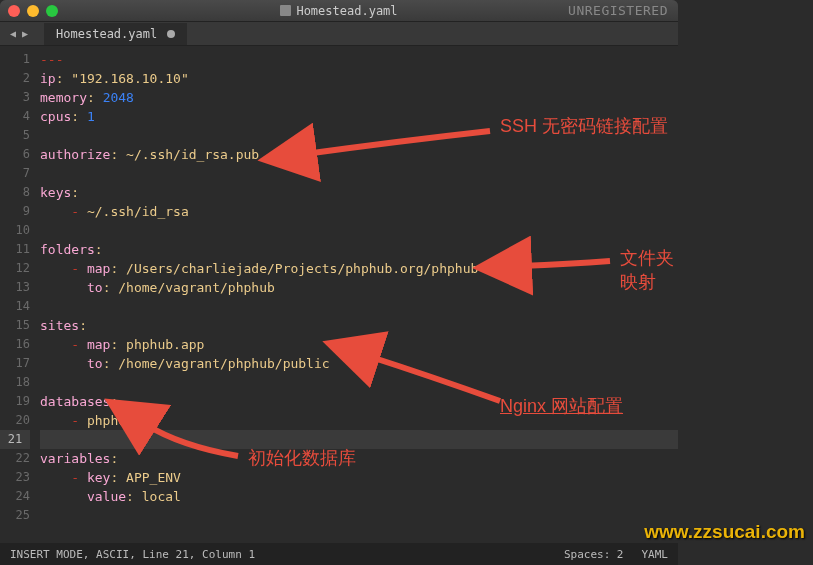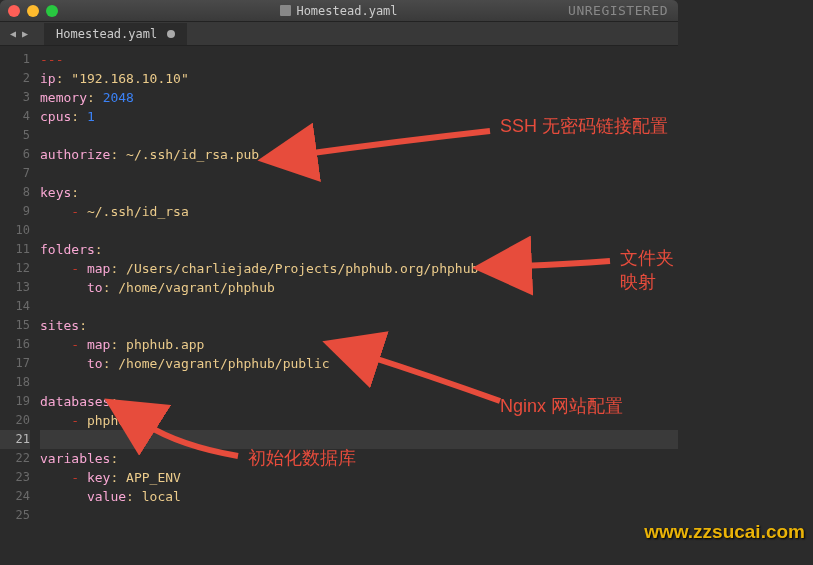--- a/index.html
+++ b/index.html
@@ -72,21 +72,21 @@
 }
 .gutter {
   width: 40px;
   background: #2b2b2b;
   text-align: right;
   padding: 4px 10px 4px 0;
   color: #6a6a6a;
   line-height: 19px;
   font-size: 12px;
 }
-.gutter .ln.hl { background: #3a3a3a; color: #bbb; width: 100%; display: inline-block; padding-right: 0; }
+.gutter .ln.hl { background: #3a3a3a; color: #bbb; width: 100%; display: inline-block; padding-right: 0; text-align: center; }
 .gutter .ln { display: block; }
 .code {
   flex: 1;
   padding: 4px 0;
   line-height: 19px;
   font-size: 13px;
   white-space: pre;
   color: #ebcb8b;
 }
 .code .line.hl { background: #3a3a3a; display: block; }
@@ -170,20 +170,27 @@
       <path d="M490,85 Q400,95 305,108" stroke="#e74c3c" stroke-width="6" fill="none" marker-end="url(#ah)"></path>
 
       <path d="M610,215 Q570,218 520,220" stroke="#e74c3c" stroke-width="6" fill="none" marker-end="url(#ah)"></path>
 
       <path d="M500,355 Q430,330 368,310" stroke="#e74c3c" stroke-width="6" fill="none" marker-end="url(#ah)"></path>
 
       <path d="M238,410 Q180,400 145,378" stroke="#e74c3c" stroke-width="6" fill="none" marker-end="url(#ah)"></path>
     </svg>
     <div class="annotation" style="left:620px; top:200px;">文件夹映射</div>
     <div class="annotation" style="left:500px; top:68px;">SSH 无密码链接配置</div>
-    <div class="annotation" style="left:500px; top:348px;">Nginx 网站配置</div>
+    <div class="annotation" style="left:500px; top:348px;text-decoration:underline;">Nginx 网站配置</div>
     <div class="annotation" style="left:248px; top:400px;font-family:Liberation Serif, serif;">初始化数据库</div>
   </div>
 
+  <div class="statusbar">
+    <span>INSERT MODE, ASCII, Line 21, Column 1</span>
+    <div class="status-right">
+      <span>Spaces: 2</span>
+      <span>YAML</span>
+    </div>
+  </div>
 
 </div>
 
 <div class="watermark">www.zzsucai.com</div>
 
 </body></html>

